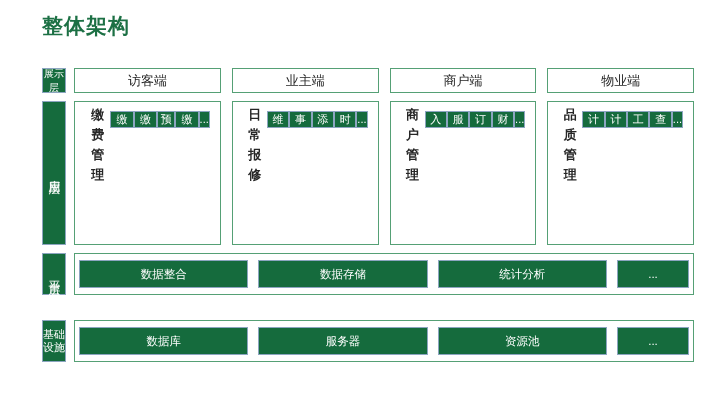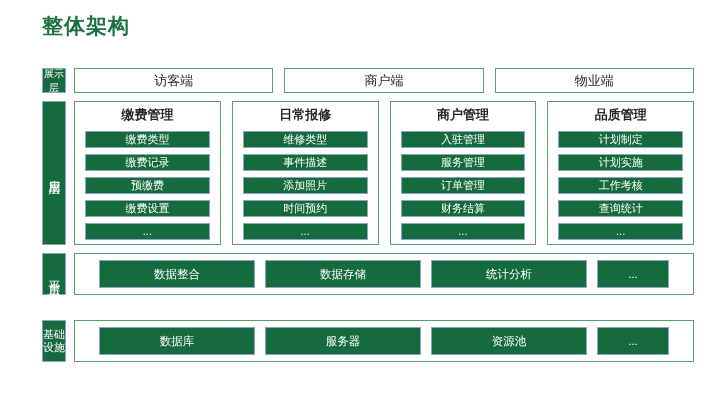--- a/index.html
+++ b/index.html
@@ -27,41 +27,42 @@
   .label-h{font-size:10px;}
   .label-v{font-size:12px;writing-mode:vertical-rl;text-orientation:upright;letter-spacing:2px;}
   .label-wrap{font-size:11px;line-height:13px;width:26px;word-break:break-all;}
 
   .content{flex:1;display:flex;gap:11px;}
 
   .client-box{flex:1;background:#fff;border:1px solid var(--outline-green);
     display:flex;align-items:center;justify-content:center;font-size:13px;color:var(--text-dark);}
 
   .app-col{flex:1;background:#fff;border:1px solid var(--outline-green);
-    display:flex;flex-direction:column;padding:3px 10px 4px;}
+    display:flex;flex-direction:row;padding:3px 10px 4px;}
   .app-col-title{text-align:center;font-size:13px;font-weight:600;color:var(--text-dark);height:20px;line-height:20px;}
   .app-item{margin-top:6px;height:17px;background:var(--accent-green);border:1px solid var(--outline-blue);
     color:#fff;font-size:11px;line-height:15px;text-align:center;}
 
-  .panel{flex:1;background:#fff;border:1px solid var(--outline-green);display:flex;gap:10px;padding:6px 24px;}
+  .panel{flex:1;background:#fff;border:1px solid var(--outline-green);display:flex;gap:10px;padding:6px 4px;}
   .panel-btn{flex:1;background:var(--accent-green);border:1px solid var(--outline-blue);
     color:#fff;font-size:11.5px;display:flex;align-items:center;justify-content:center;}
   .panel-btn.narrow{flex:0 0 72px;}
 </style>
 </head>
 <body>
 
 <div class="slide">
 
   <div class="page-title">整体架构</div>
 
   <div class="row row-presentation">
     <div class="layer-label label-h">展示层</div>
     <div class="content">
       <div class="client-box">访客端</div>
+      <div class="client-box">业主端</div>
       <div class="client-box">商户端</div>
       <div class="client-box">物业端</div>
     </div>
   </div>
 
   <div class="row row-application">
     <div class="layer-label label-v">应用层</div>
     <div class="content">
 
       <div class="app-col">

